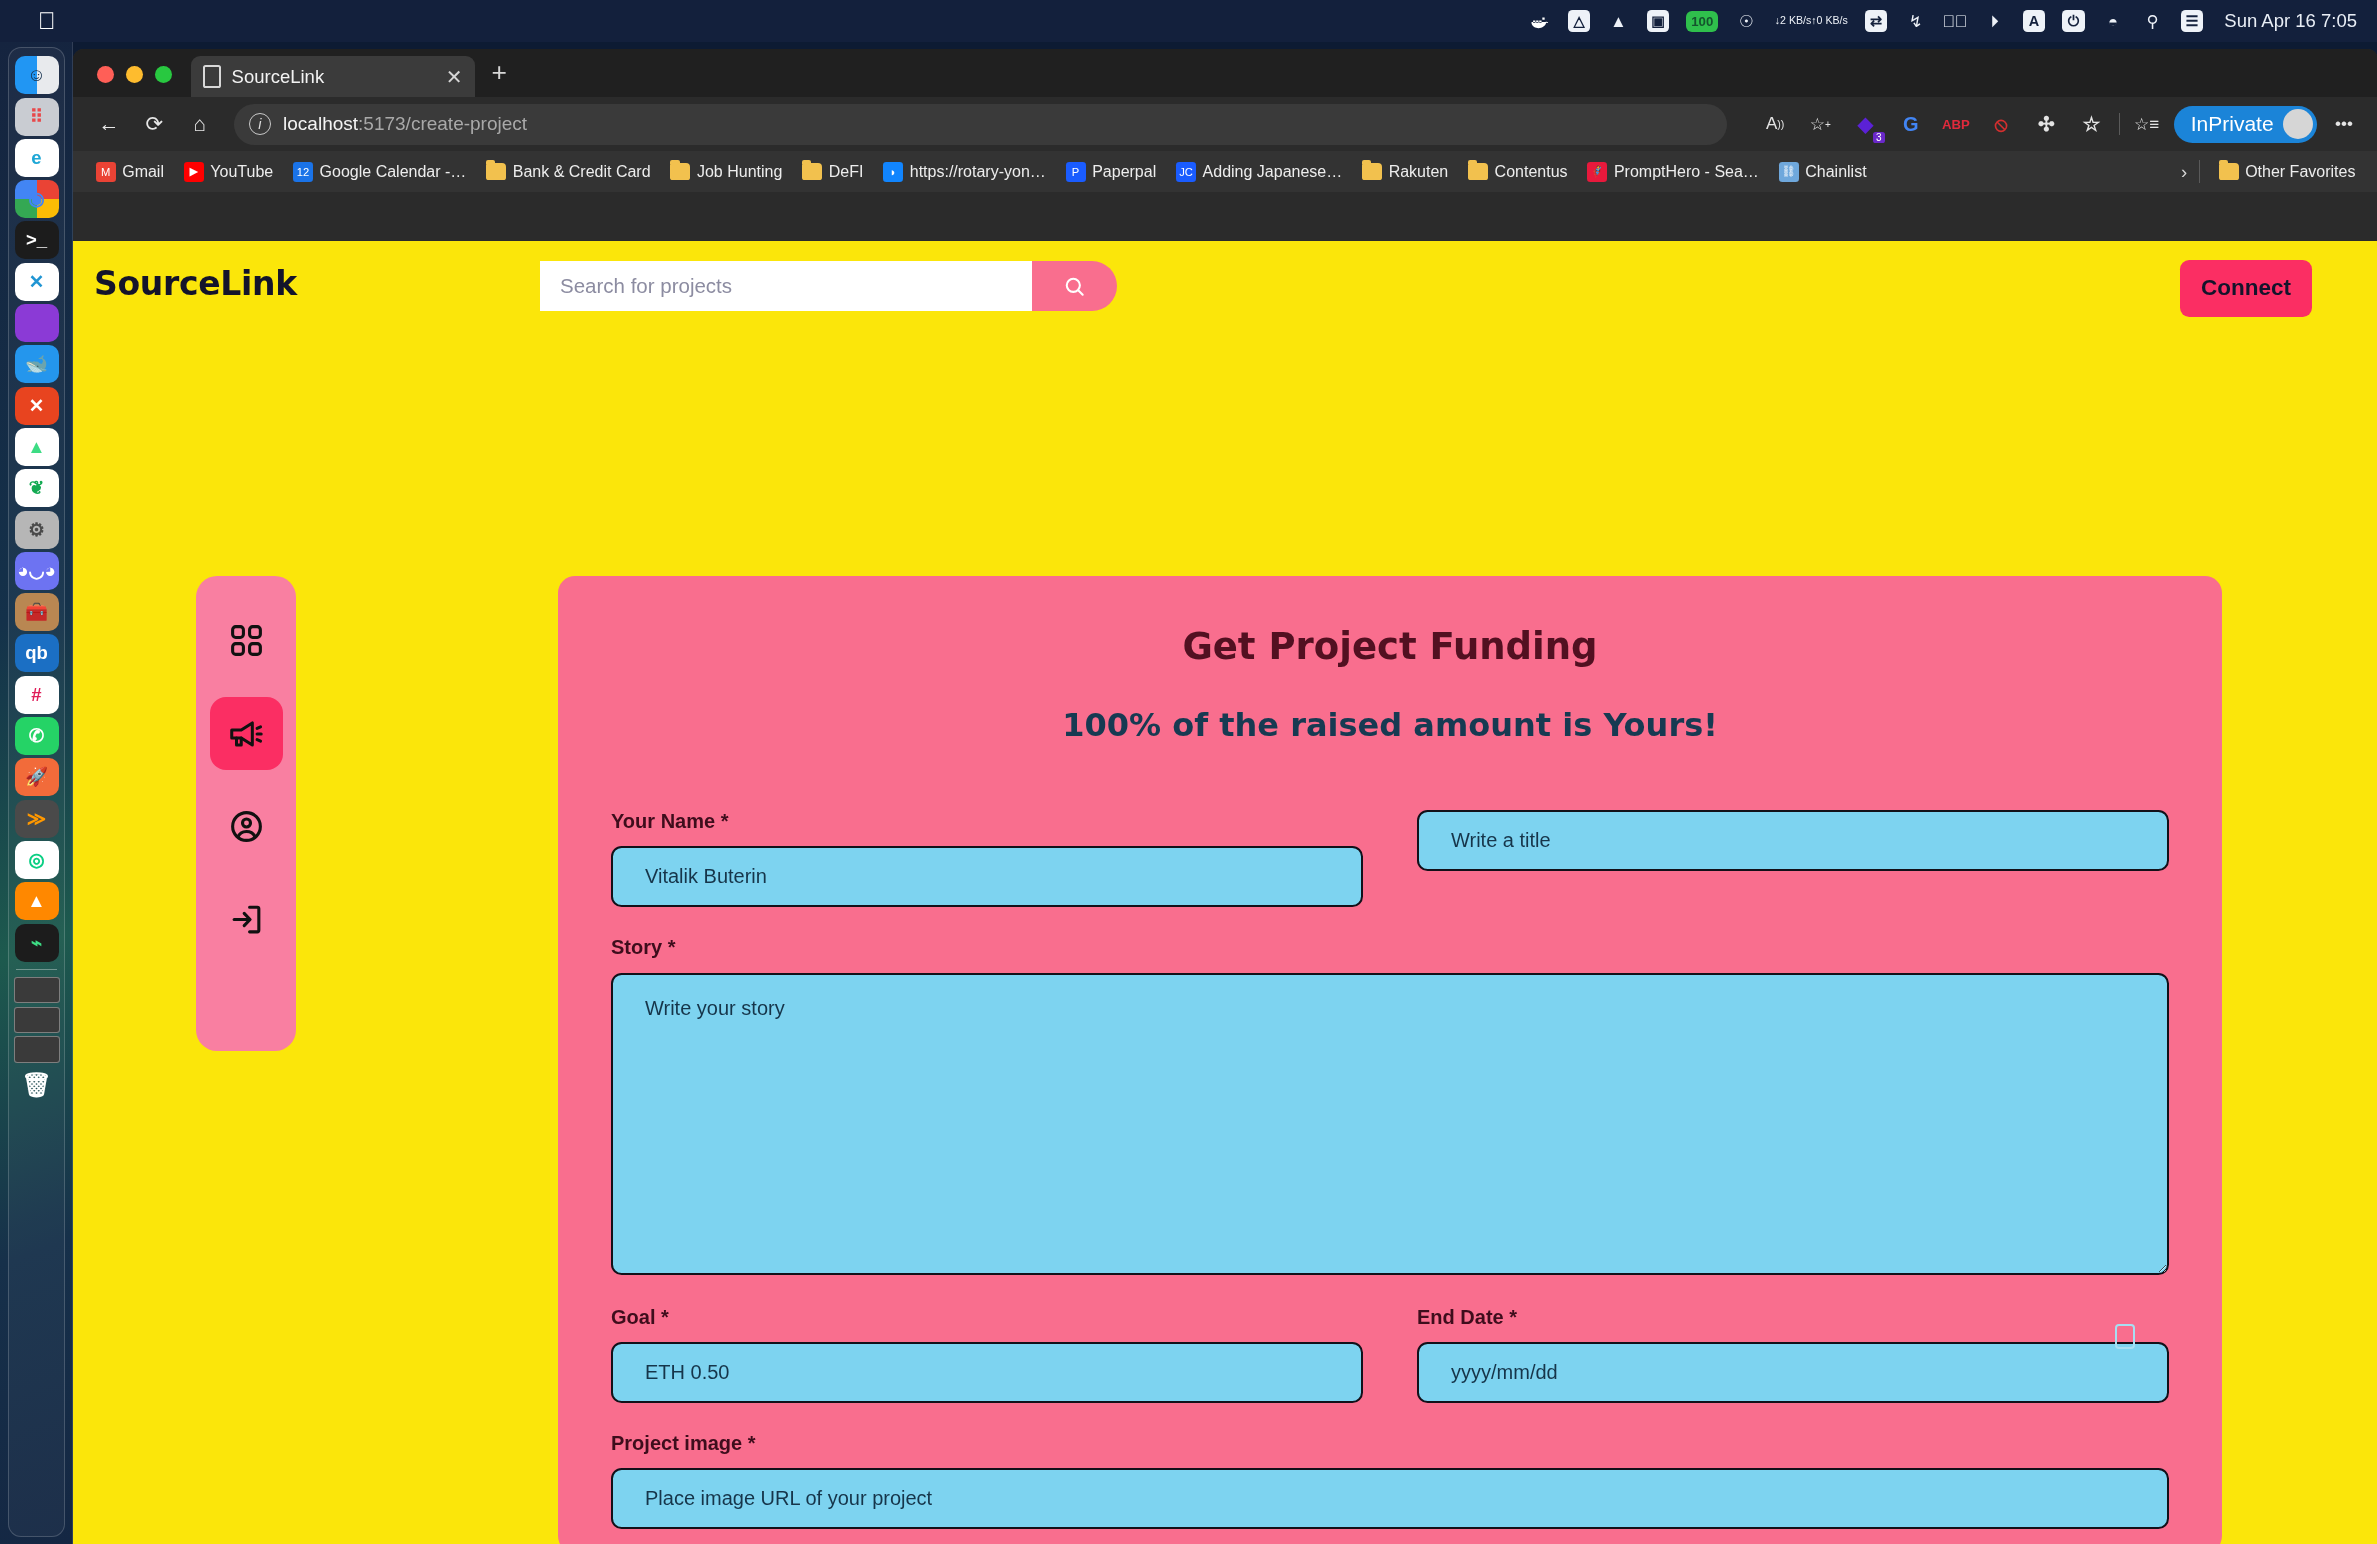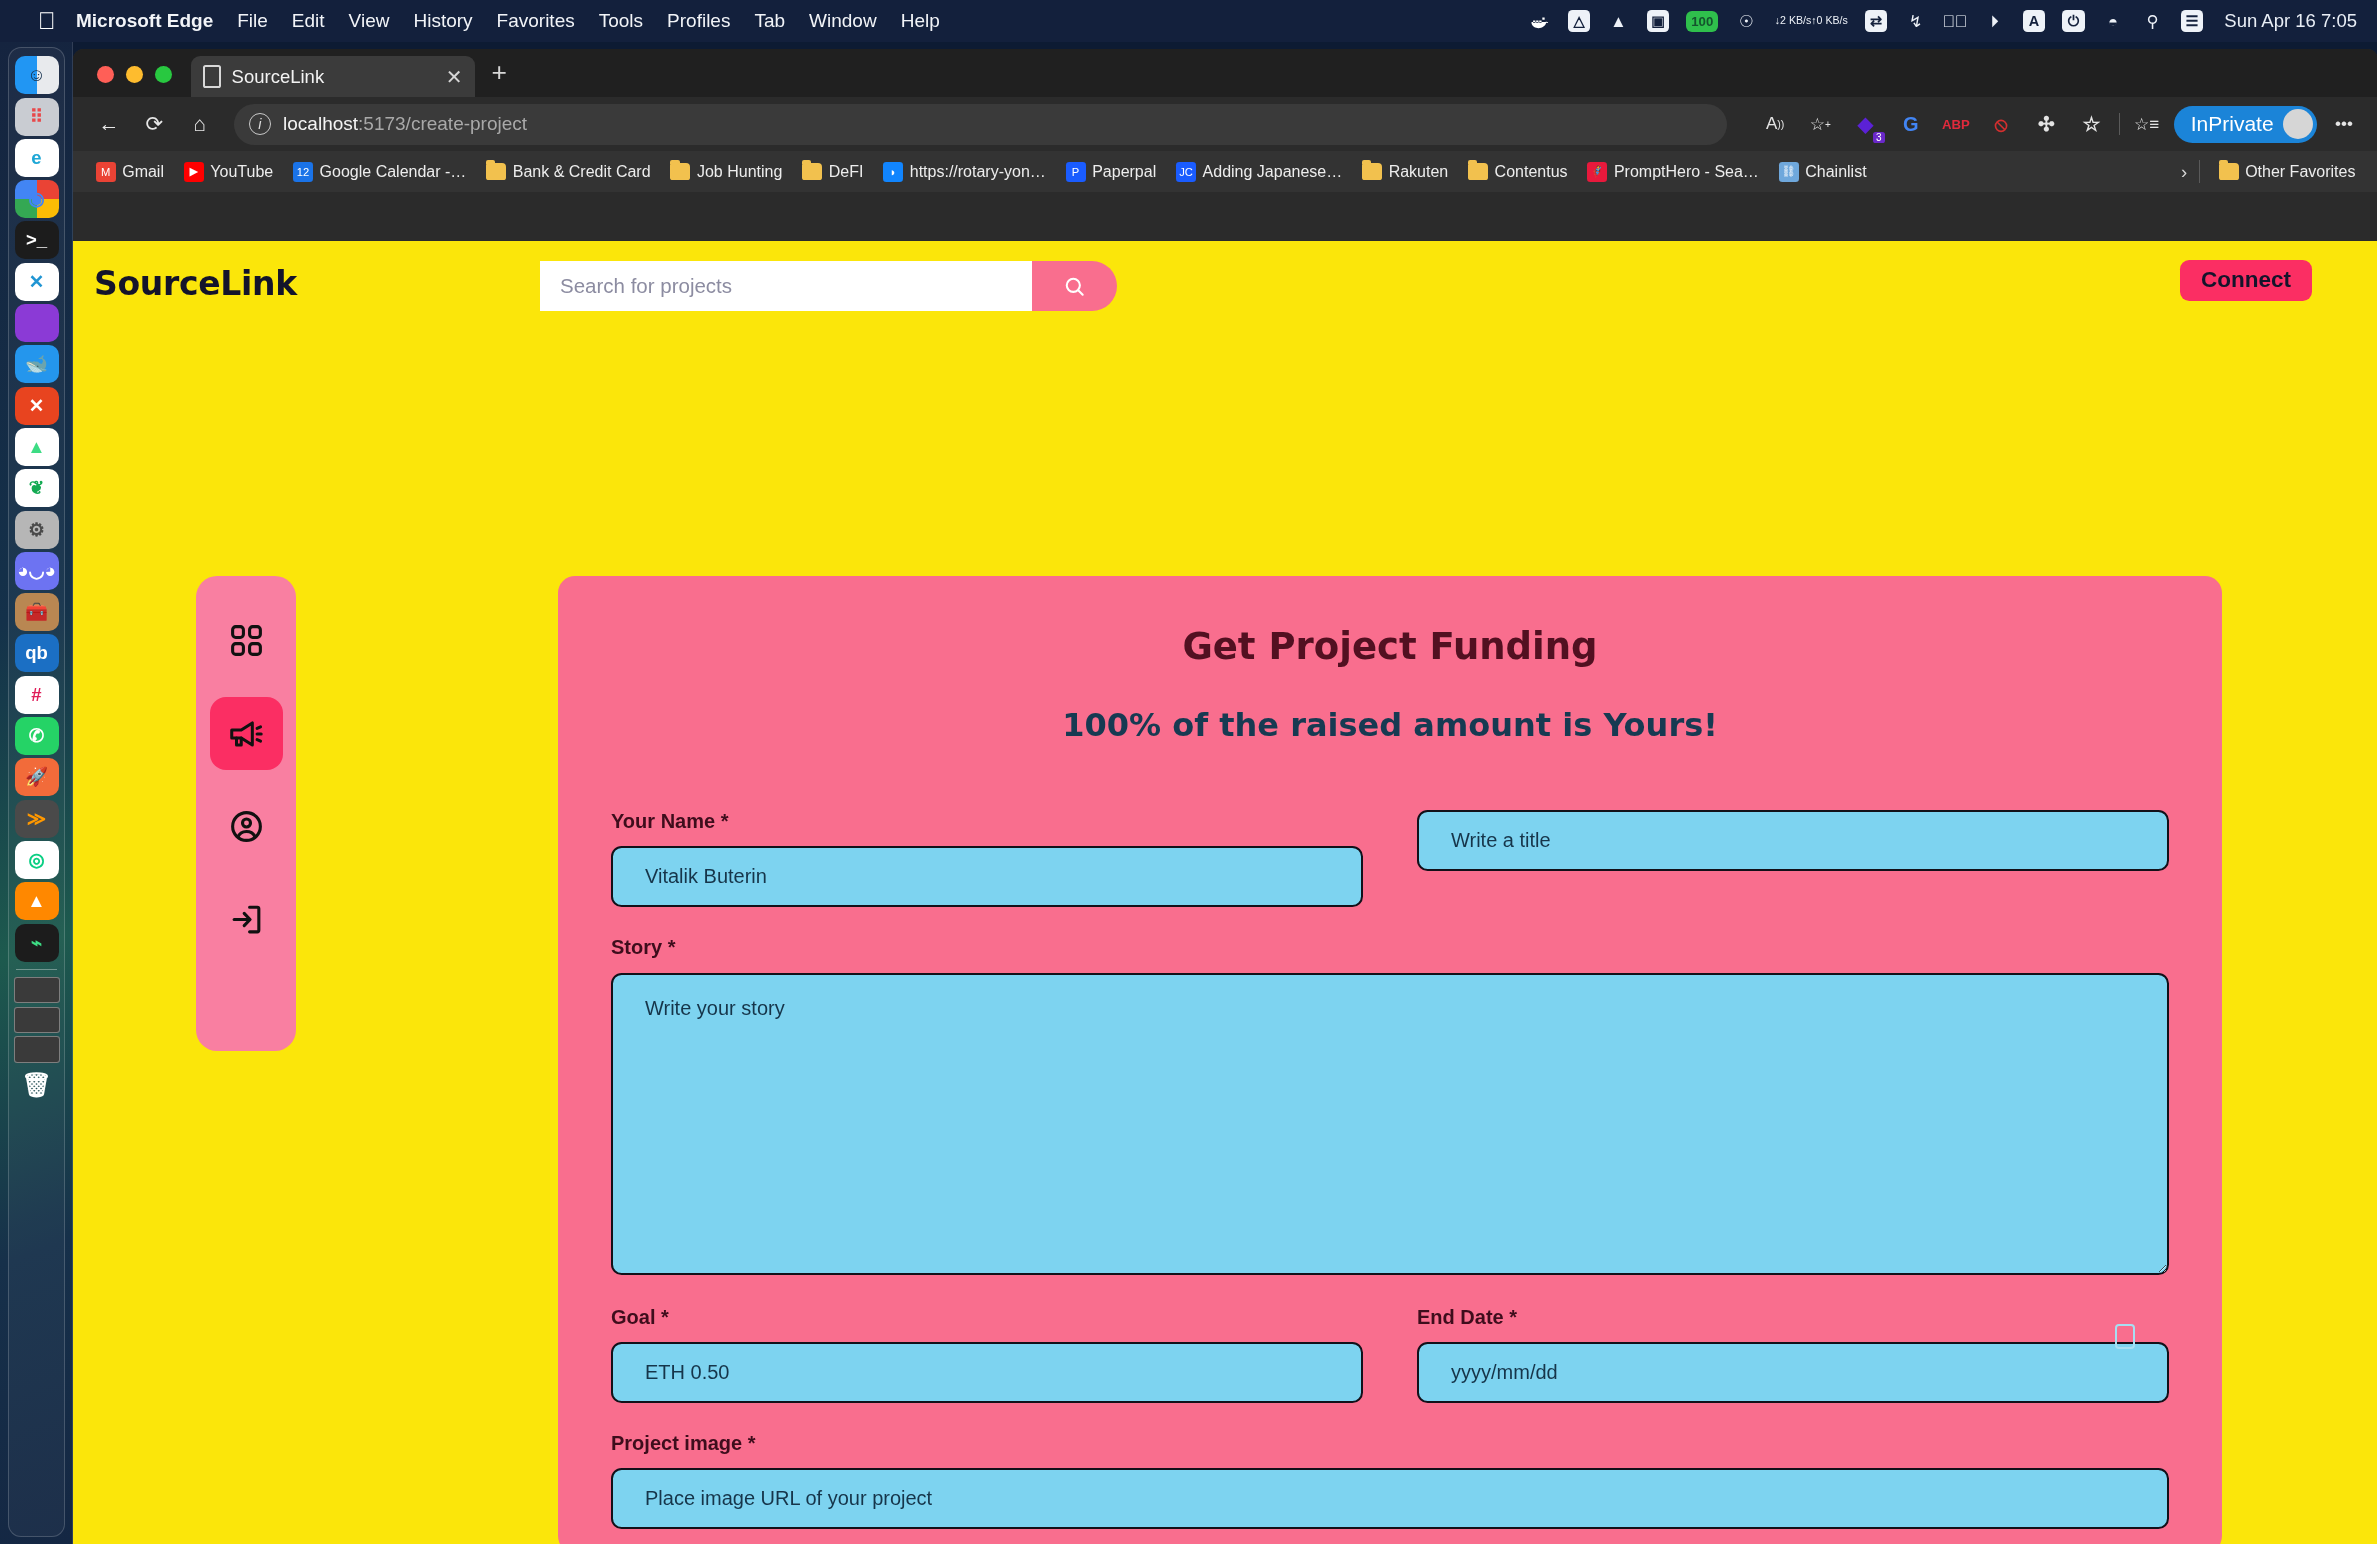--- a/index.html
+++ b/index.html
@@ -110,21 +110,21 @@
   #searchinput {
     width: 492px; height: 50px; background: #ffffff; border: none; outline: none;
     font-size: 20.5px; color: #14142b; padding: 0 20px; font-family: "Liberation Sans", sans-serif;
   }
   #searchinput::placeholder { color: #8c8ca1; }
   #searchbtn {
     width: 85px; height: 50px; background: #f96e8e; border: none; border-radius: 0 26.4px 26.4px 0;
     display: flex; align-items: center; justify-content: center; color: #fff;
   }
   #connect {
-    position: absolute; right: 66px; top: 18.5px; width: 132px; height: 41px;
+    position: absolute; right: 66px; top: 18.5px; width: 132px; height: 57px;
     background: #fb2e63; border: none; border-radius: 9.2px; color: #14142b;
     font-size: 22.5px; font-weight: bold; font-family: "Liberation Sans", sans-serif;
   }
   #sidebar {
     position: absolute; left: 123px; top: 335px; width: 100px; height: 475px;
     background: #f97fa1; border-radius: 21px;
     display: flex; flex-direction: column; align-items: center; padding-top: 28px; gap: 20px;
   }
   .side-btn {
     width: 73px; height: 73px; border-radius: 16px; display: flex; align-items: center; justify-content: center;
@@ -157,33 +157,20 @@
   .fta::placeholder { color: #16354a; }
   .datewrap { position: relative; }
   .cal-ic { position: absolute; right: 34px; top: 18.5px; width: 20px; height: 25px; border: 2px solid #a7dff2; border-radius: 4px; }
   .blk { margin-top: 29px; }
 </style>
 </head>
 <body>
 
 <div id="menubar">
   <div class="mb-apple"></div>
-  <div id="mb-items" style="display:flex;align-items:center;">
-      <div class="mb-item bold">Microsoft Edge</div>
-      <div class="mb-item">File</div>
-      <div class="mb-item">Edit</div>
-      <div class="mb-item">View</div>
-      <div class="mb-item">History</div>
-      <div class="mb-item">Favorites</div>
-      <div class="mb-item">Tools</div>
-      <div class="mb-item">Profiles</div>
-      <div class="mb-item">Tab</div>
-      <div class="mb-item">Window</div>
-      <div class="mb-item">Help</div>
-    </div>
   <div id="menubar-right">
     <div class="tray-ic">
       <svg width="18.5" height="18.5" viewBox="0 0 24 24" fill="#fff">
           <path d="M4 11h3v3H4zm4 0h3v3H8zm4 0h3v3h-3zm4-4h3v3h-3zM2 15c1 4 5 6 9 6 5 0 9-3 10-7 1 .4 2 .2 2.6-.5-1-1-2.6-1-3.6-.5H2z"></path>
         </svg>
     </div>
     <div class="tray-ic tray-sq">△</div>
     <div class="tray-ic">▲</div>
     <div class="tray-ic tray-sq">▣</div>
     <div class="tray-ic tray-100">100</div>

